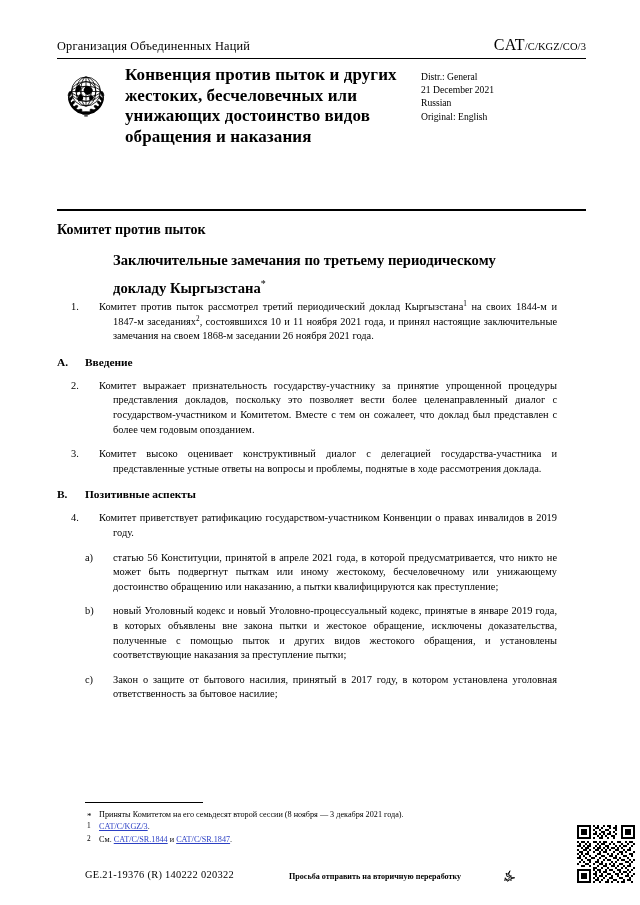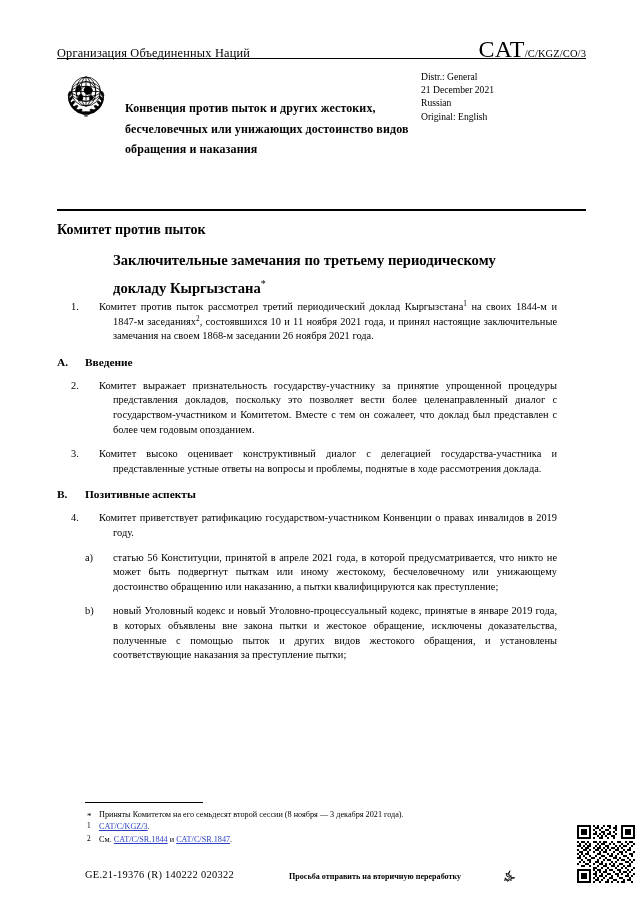--- a/index.html
+++ b/index.html
@@ -42,21 +42,21 @@
   .org-name {
     font-size: 12.3px;
     letter-spacing: .2px;
     white-space: nowrap;
   }
   .symbol {
     white-space: nowrap;
     text-align: right;
   }
   .symbol .sym-main {
-    font-size: 24px;
+    font-size: 16px;
     letter-spacing: .3px;
   }
   .symbol .sym-sub {
     font-size: 10.5px;
     letter-spacing: .1px;
   }
   .rule-thin {
     position: absolute;
     left: 57px;
     top: 58px;
@@ -81,26 +81,25 @@
   }
   .emblem {
     width: 58px;
     height: 58px;
     display: block;
   }
   .conv-title {
     flex: 1 1 auto;
     font-family: "Liberation Serif", "DejaVu Serif", serif;
     font-weight: bold;
-    font-size: 12px;
+    font-size: 17px;
     line-height: 20.6px;
     letter-spacing: .1px;
     padding-top: 1px;
     max-width: 290px;
-    margin-top: 33px;
   }
   .distr {
     flex: 0 0 160px;
     width: 160px;
     font-size: 9.6px;
     line-height: 13.2px;
     padding-top: 6px;
     padding-left: 6px;
   }
   .distr div { white-space: nowrap; }
@@ -343,20 +342,21 @@
 
     <h2 class="section sec-gap-top"><span class="sec-letter">B.</span><span>Позитивные аспекты</span></h2>
 
     <p class="para"><span class="num">4.</span><span>Комитет приветствует ратификацию государством-участником Конвенции о правах инвалидов в 2019 году.</span></p>
 
 
     <p class="para"><span class="letter">a)</span><span>статью 56 Конституции, принятой в апреле 2021 года, в которой предусматривается, что никто не может быть подвергнут пыткам или иному жестокому, бесчеловечному или унижающему достоинство обращению или наказанию, а пытки квалифицируются как преступление;</span></p>
 
     <p class="para"><span class="letter">b)</span><span>новый Уголовный кодекс и новый Уголовно-процессуальный кодекс, принятые в январе 2019 года, в которых объявлены вне закона пытки и жестокое обращение, исключены доказательства, полученные с помощью пыток и других видов жестокого обращения, и установлены соответствующие наказания за преступление пытки;</span></p>
 
+    <p class="para"><span class="letter">c)</span><span>Закон о защите от бытового насилия, принятый в 2017 году, в котором установлена уголовная ответственность за бытовое насилие;</span></p>
   </div>
 
   <div class="fn-rule"></div>
   <div class="footnotes">
     <div><span class="mark star">*</span><span>Приняты Комитетом на его семьдесят второй сессии (8 ноября — 3 декабря 2021 года).</span></div>
     <div><span class="mark">1</span><a class="lnk" href="#">CAT/C/KGZ/3</a><span>.</span></div>
     <div><span class="mark">2</span><span>См. </span><a class="lnk" href="#">CAT/C/SR.1844</a><span> и </span><a class="lnk" href="#">CAT/C/SR.1847</a><span>.</span></div>
   </div>
 
   <div class="footer">

